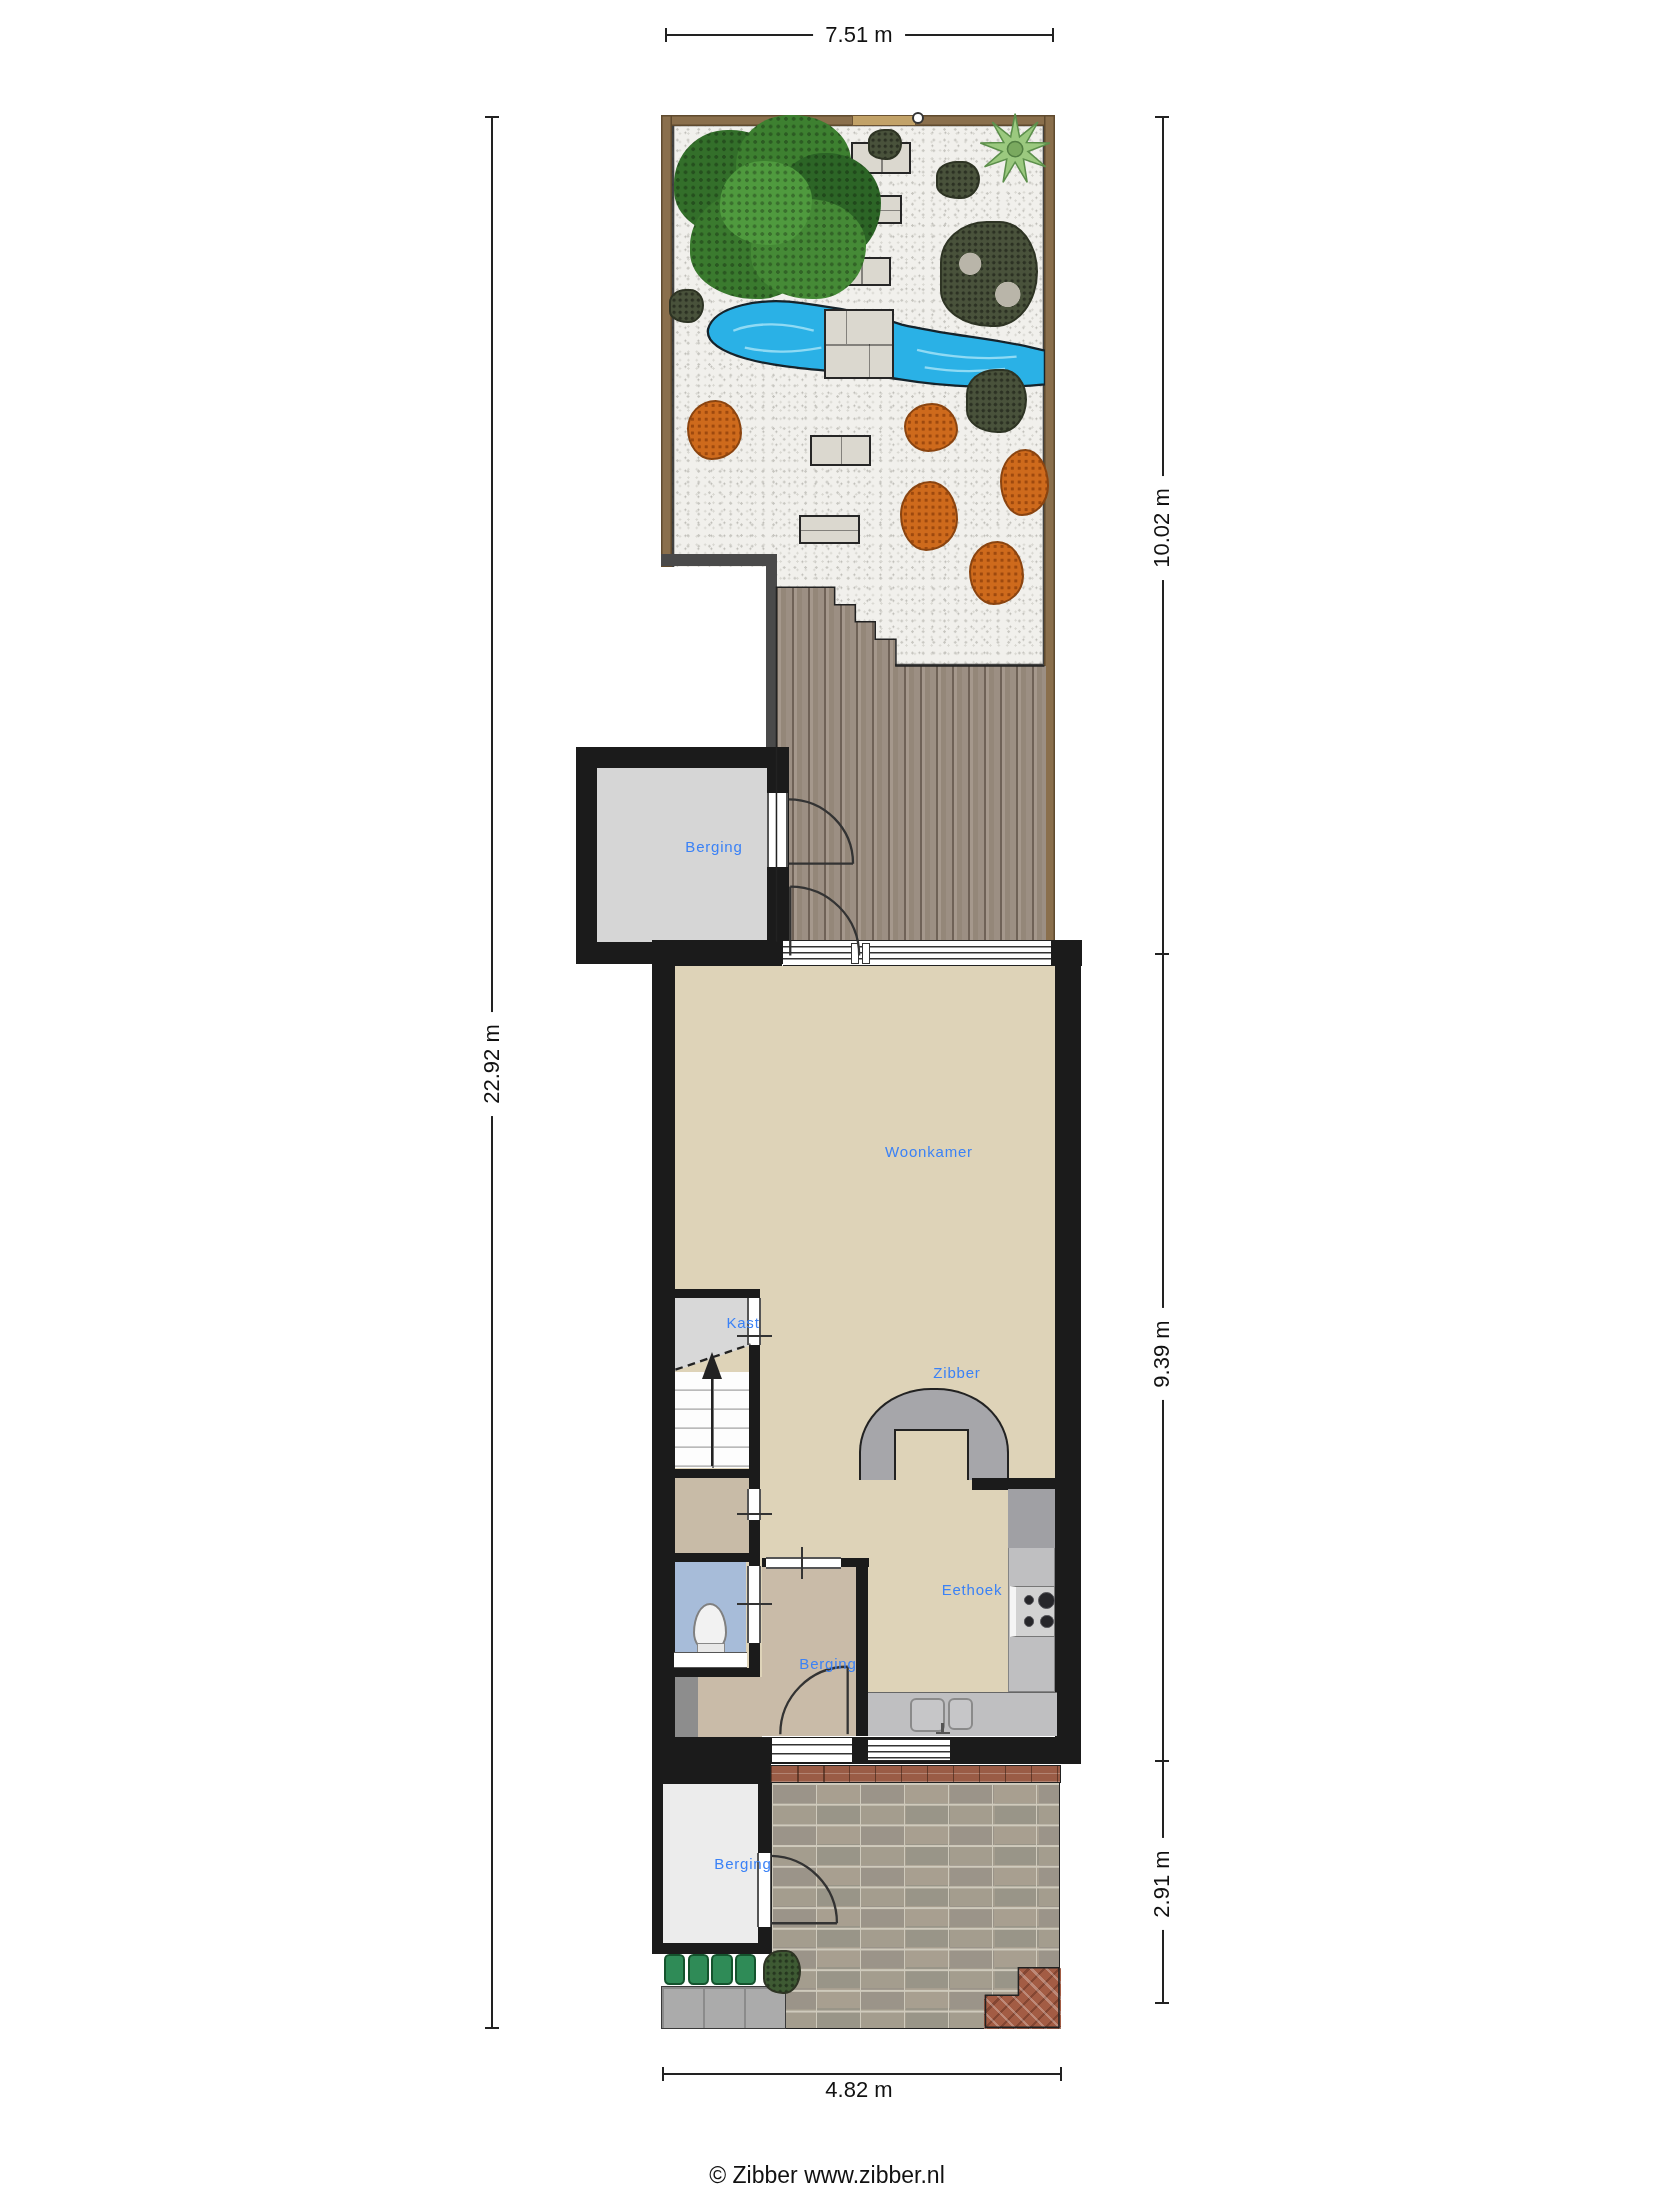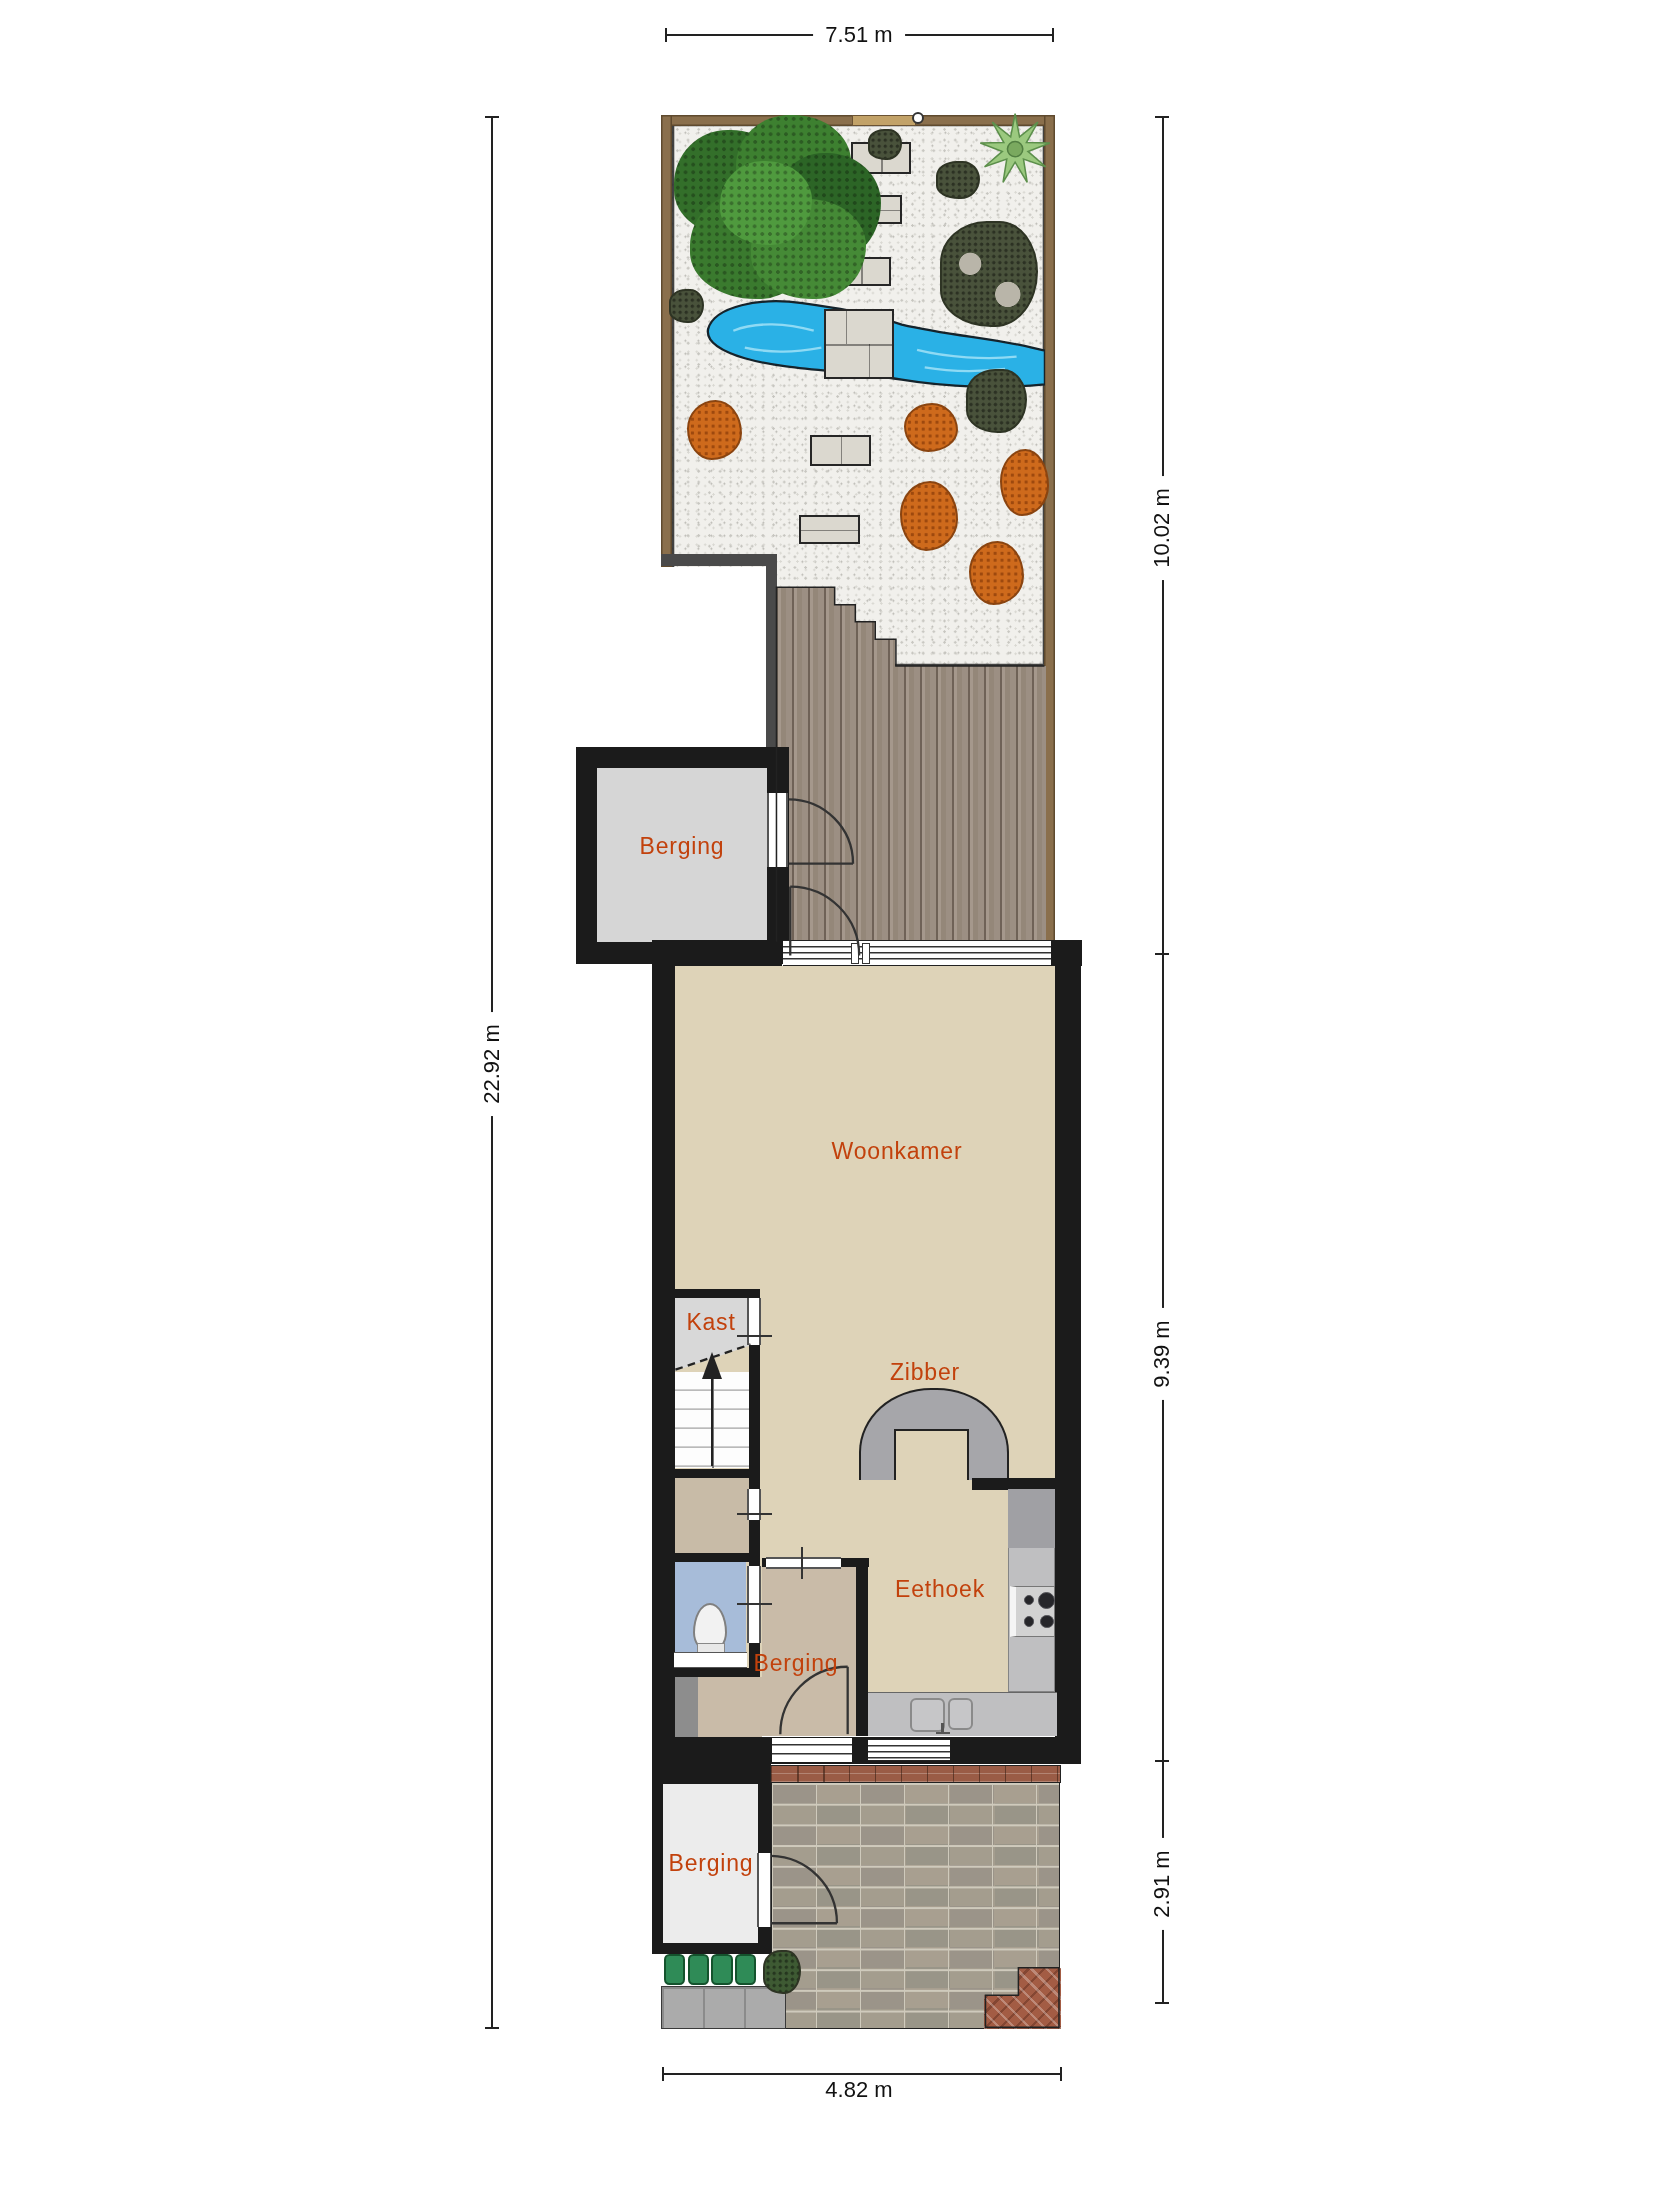--- a/index.html
+++ b/index.html
@@ -1,22 +1,22 @@
 <!DOCTYPE html>
 <html style="font-size:12.3px"><head>
 <meta charset="utf-8">
 <style>
   html,body{margin:0;padding:0;background:#fff;}
   #canvas{position:relative;width:1654px;height:2205px;background:#ffffff;overflow:hidden;
           font-family:"Liberation Sans","DejaVu Sans",sans-serif;color:#1c1c1c;}
   .abs{position:absolute;}
   .wall{position:absolute;background:#1b1b1b;}
   .wallg{position:absolute;background:#4a4a4a;}
-  .room-label{position:absolute;transform:translate(-50%,-50%);font-size:23px;letter-spacing:0.8px;
-              color:#c2410c;white-space:nowrap;}
+  .room-label{position:absolute;transform:translate(-50%,-50%);font-size:15px;letter-spacing:0.8px;
+              color:#3b82f6;white-space:nowrap;margin-left:32px;}
   .dim-label{position:absolute;font-size:22px;color:#111;background:#fff;padding:0 12.3px;
              transform:translate(-50%,-50%);white-space:nowrap;}
   .dim-label.vert{transform:translate(-50%,-50%) rotate(-90deg);}
   .dim-line-h{position:absolute;height:1.5px;background:#222;}
   .dim-line-v{position:absolute;width:1.5px;background:#222;}
   .tick-v{position:absolute;width:1.5px;height:13.8px;background:#222;}
   .tick-h{position:absolute;width:13.8px;height:1.5px;background:#222;}
   .footer-line{position:absolute;left:0;width:1654px;text-align:center;font-size:23px;color:#111;}
   .gravel{position:absolute;background-color:#f1f0ec;
     background-image:radial-gradient(#c7c6c0 1.2px,transparent 1.4px),
@@ -271,15 +271,16 @@
 
   <div class="dim-line-v" style="left:1162px;top:1761px;height:241px;"></div>
   <div class="tick-h" style="left:1155px;top:2002px;"></div>
   <div class="dim-label vert" style="left:1162px;top:1884px;">2.91 m</div>
 
   <div class="dim-line-h" style="left:662px;top:2073px;width:398px;"></div>
   <div class="tick-v" style="left:662px;top:2067px;"></div>
   <div class="tick-v" style="left:1060px;top:2067px;"></div>
   <div class="dim-label" style="left:859px;top:2074px;margin-top:16px;">4.82 m</div>
 
+  <div class="footer-line" style="top:2162px;">© Zibber www.zibber.nl</div>
 
 </div>
 
 
 </body></html>

